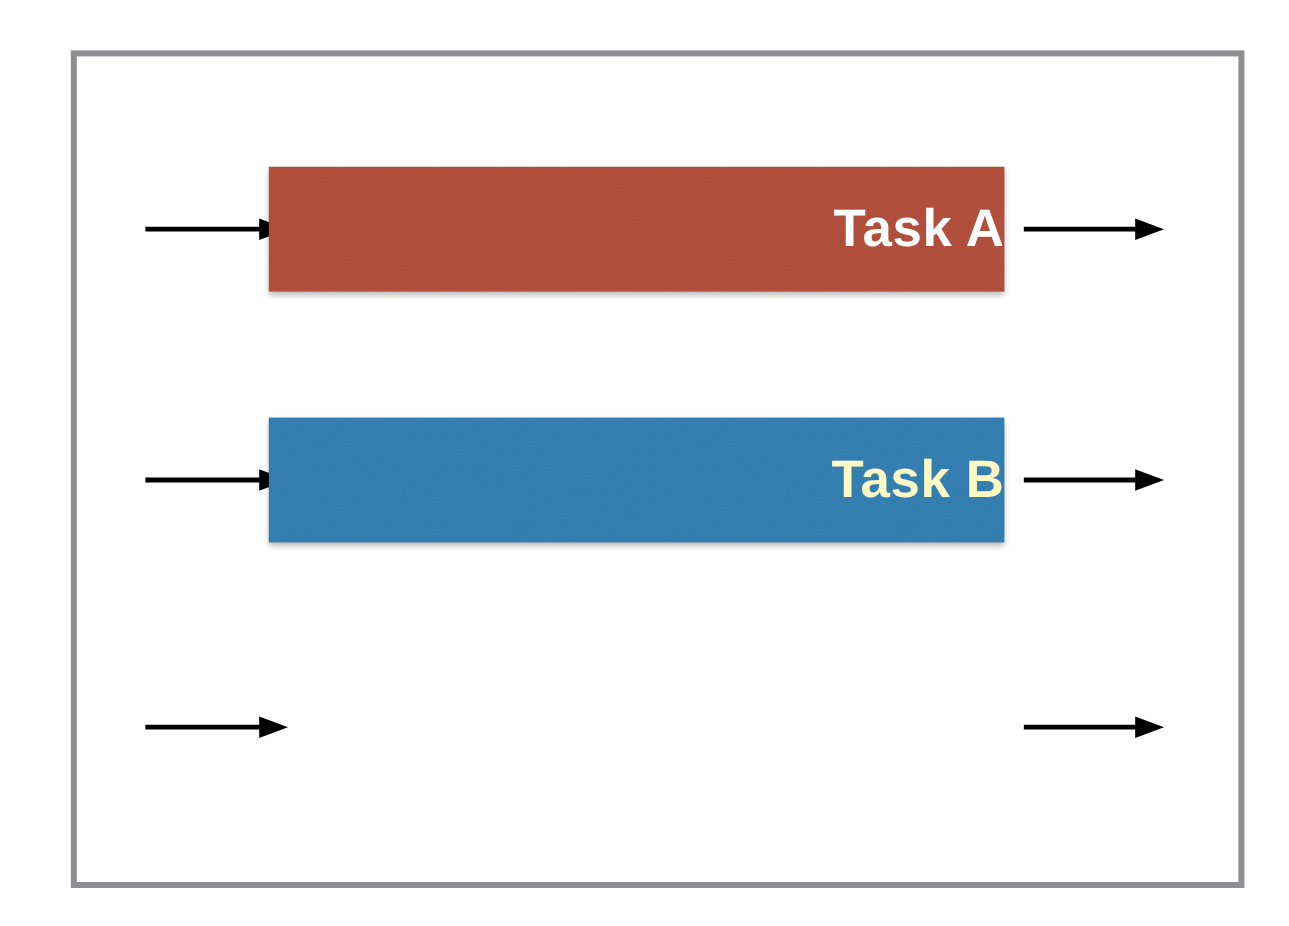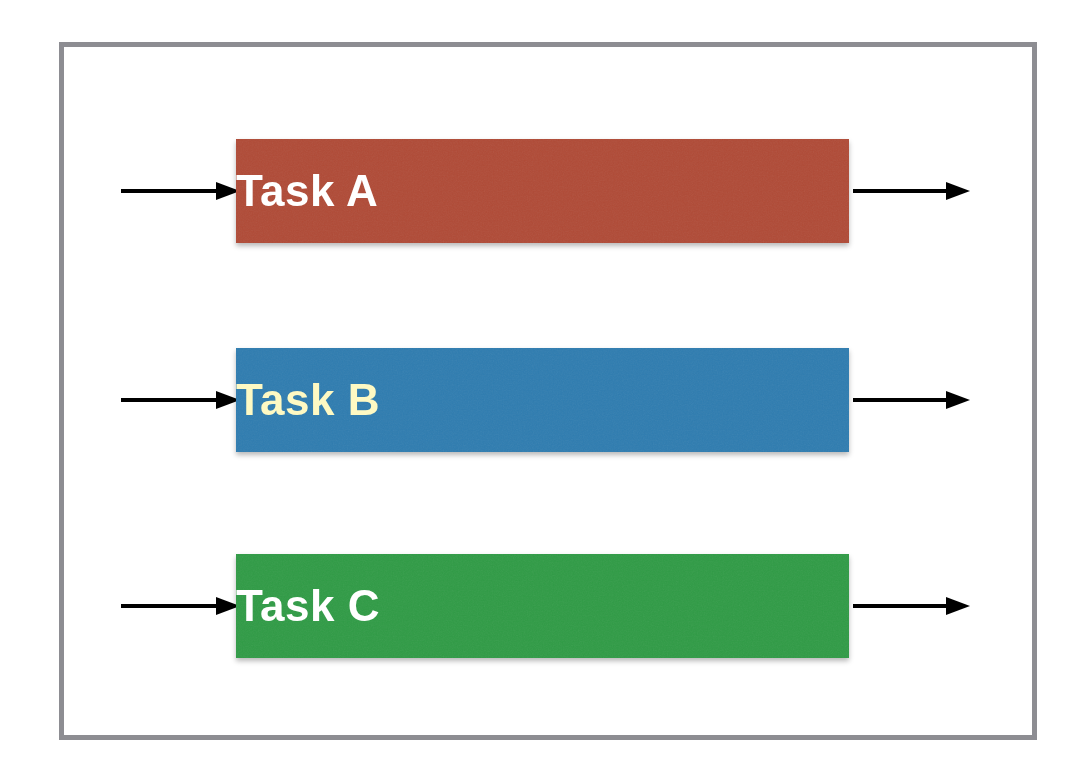--- a/index.html
+++ b/index.html
@@ -20,26 +20,26 @@
     left: 59px;
     top: 42px;
     width: 978px;
     height: 698px;
     box-sizing: border-box;
     border: 5px solid #8d8d92;
     background: transparent;
   }
   .task-box {
     position: absolute;
-    left: 236px;
+    left: 224px;
     width: 613px;
     height: 104px;
     display: flex;
     align-items: center;
-    justify-content: flex-start;
+    justify-content: flex-end;
     box-shadow: 0 3px 5px rgba(0, 0, 0, 0.28);
     overflow: hidden;
   }
   .task-box.row-a { top: 139px; }
   .task-box.row-b { top: 348px; }
   .task-box.row-c { top: 554px; }
   .task-label {
     position: relative;
     z-index: 2;
     font-size: 44px;
@@ -122,30 +122,20 @@
       <polygon points="93,1 117,10 93,19" fill="currentColor"></polygon>
     </svg>
   </span>
 
   <span class="arrow left row-c" style="color: rgb(0, 0, 0);">
     <svg width="119" height="20" viewBox="0 0 119 20">
       <line x1="0" y1="10" x2="98" y2="10" stroke="currentColor" stroke-width="4"></line>
       <polygon points="95,1 119,10 95,19" fill="currentColor"></polygon>
     </svg>
   </span>
-  <div class="task-box row-c" style="background-color: rgb(47, 155, 69);">
-    <svg class="texture">
-      <filter id="paperC">
-          <feTurbulence type="fractalNoise" baseFrequency="0.8" numOctaves="2"></feTurbulence>
-          <feColorMatrix type="saturate" values="0"></feColorMatrix>
-        </filter>
-      <rect width="100%" height="100%" filter="url(#paperC)" opacity="0.09"></rect>
-    </svg>
-    <span class="task-label" style="color: rgb(255, 255, 255);">Task C</span>
-  </div>
   <span class="arrow right row-c" style="color: rgb(0, 0, 0);">
     <svg width="117" height="20" viewBox="0 0 117 20">
       <line x1="0" y1="10" x2="96" y2="10" stroke="currentColor" stroke-width="4"></line>
       <polygon points="93,1 117,10 93,19" fill="currentColor"></polygon>
     </svg>
   </span>
 
 </div>
 
 </body></html>

